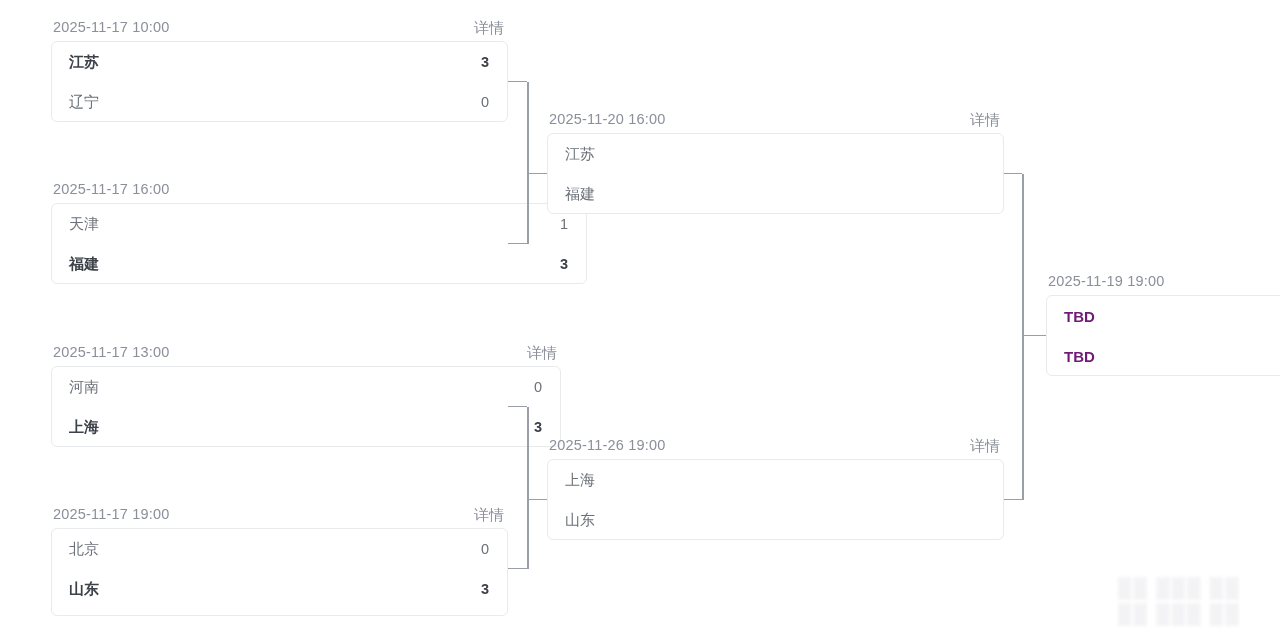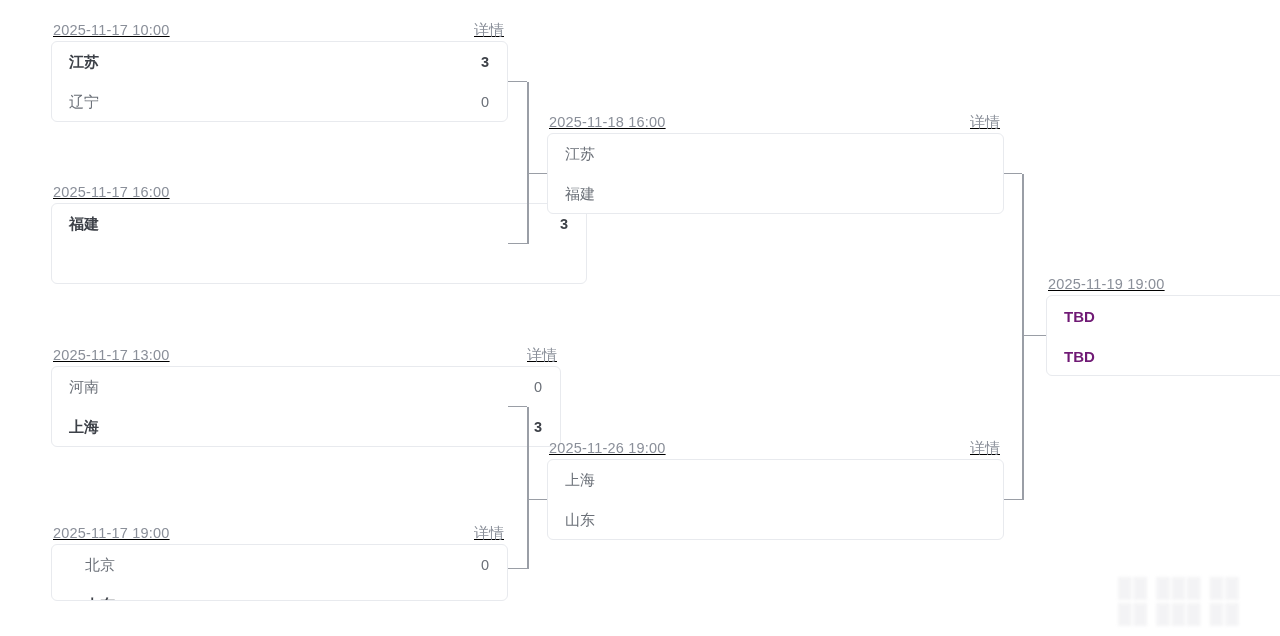--- a/index.html
+++ b/index.html
@@ -20,26 +20,25 @@
     width: 1280px;
     height: 636px;
   }
 
   
   .match {
     position: absolute;
   }
   .match-head {
     display: flex;
-    align-items: center;
+    align-items: flex-start;
     justify-content: space-between;
     height: 22px;
     padding: 0 4px 0 2px;
     box-sizing: border-box;
-    text-decoration: underline;
   }
   .match-time {
     font-size: 14.5px;
     color: #8a8f99;
     letter-spacing: 0.2px;
     white-space: nowrap;
   }
   .match-detail {
     font-size: 15px;
     color: #8a8f99;
@@ -133,20 +132,24 @@
           <span class="team-score">0</span>
         </div>
       </div>
     </div>
     <div class="match" style="left: 51px; top: 181px; width: 536px;">
       <div class="match-head">
         <span class="match-time">2025-11-17  16:00</span>
         <span class="match-detail">详情</span>
       </div>
       <div class="card" style="height: 81px;">
+        <div class="team-row" style="height: 40px;">
+          <span class="team-name">天津</span>
+          <span class="team-score">1</span>
+        </div>
         <div class="team-row winner" style="height: 40px;">
           <span class="team-name">福建</span>
           <span class="team-score">3</span>
         </div>
       </div>
     </div>
     <div class="match" style="left: 51px; top: 344px; width: 510px;">
       <div class="match-head">
         <span class="match-time">2025-11-17  13:00</span>
         <span class="match-detail">详情</span>
@@ -155,39 +158,39 @@
         <div class="team-row" style="height: 40px;">
           <span class="team-name">河南</span>
           <span class="team-score">0</span>
         </div>
         <div class="team-row winner" style="height: 40px;">
           <span class="team-name">上海</span>
           <span class="team-score">3</span>
         </div>
       </div>
     </div>
-    <div class="match" style="left: 51px; top: 506px; width: 457px; margin-top: 16px;">
+    <div class="match" style="left: 51px; top: 506px; width: 457px;">
       <div class="match-head">
         <span class="match-time">2025-11-17  19:00</span>
         <span class="match-detail">详情</span>
       </div>
-      <div class="card" style="height: 57px; padding-left: 16px;">
+      <div class="card" style="height: 88px;">
         <div class="team-row" style="height: 40px;">
           <span class="team-name">北京</span>
           <span class="team-score">0</span>
         </div>
         <div class="team-row winner" style="height: 40px;">
           <span class="team-name">山东</span>
           <span class="team-score">3</span>
         </div>
       </div>
     </div>
     <div class="match" style="left: 547px; top: 111px; width: 457px;">
       <div class="match-head">
-        <span class="match-time">2025-11-18  16:00</span>
+        <span class="match-time">2025-11-20  16:00</span>
         <span class="match-detail">详情</span>
       </div>
       <div class="card" style="height: 81px;">
         <div class="team-row" style="height: 40px;">
           <span class="team-name">江苏</span>
           <span class="team-score"></span>
         </div>
         <div class="team-row" style="height: 40px;">
           <span class="team-name">福建</span>
           <span class="team-score"></span>

